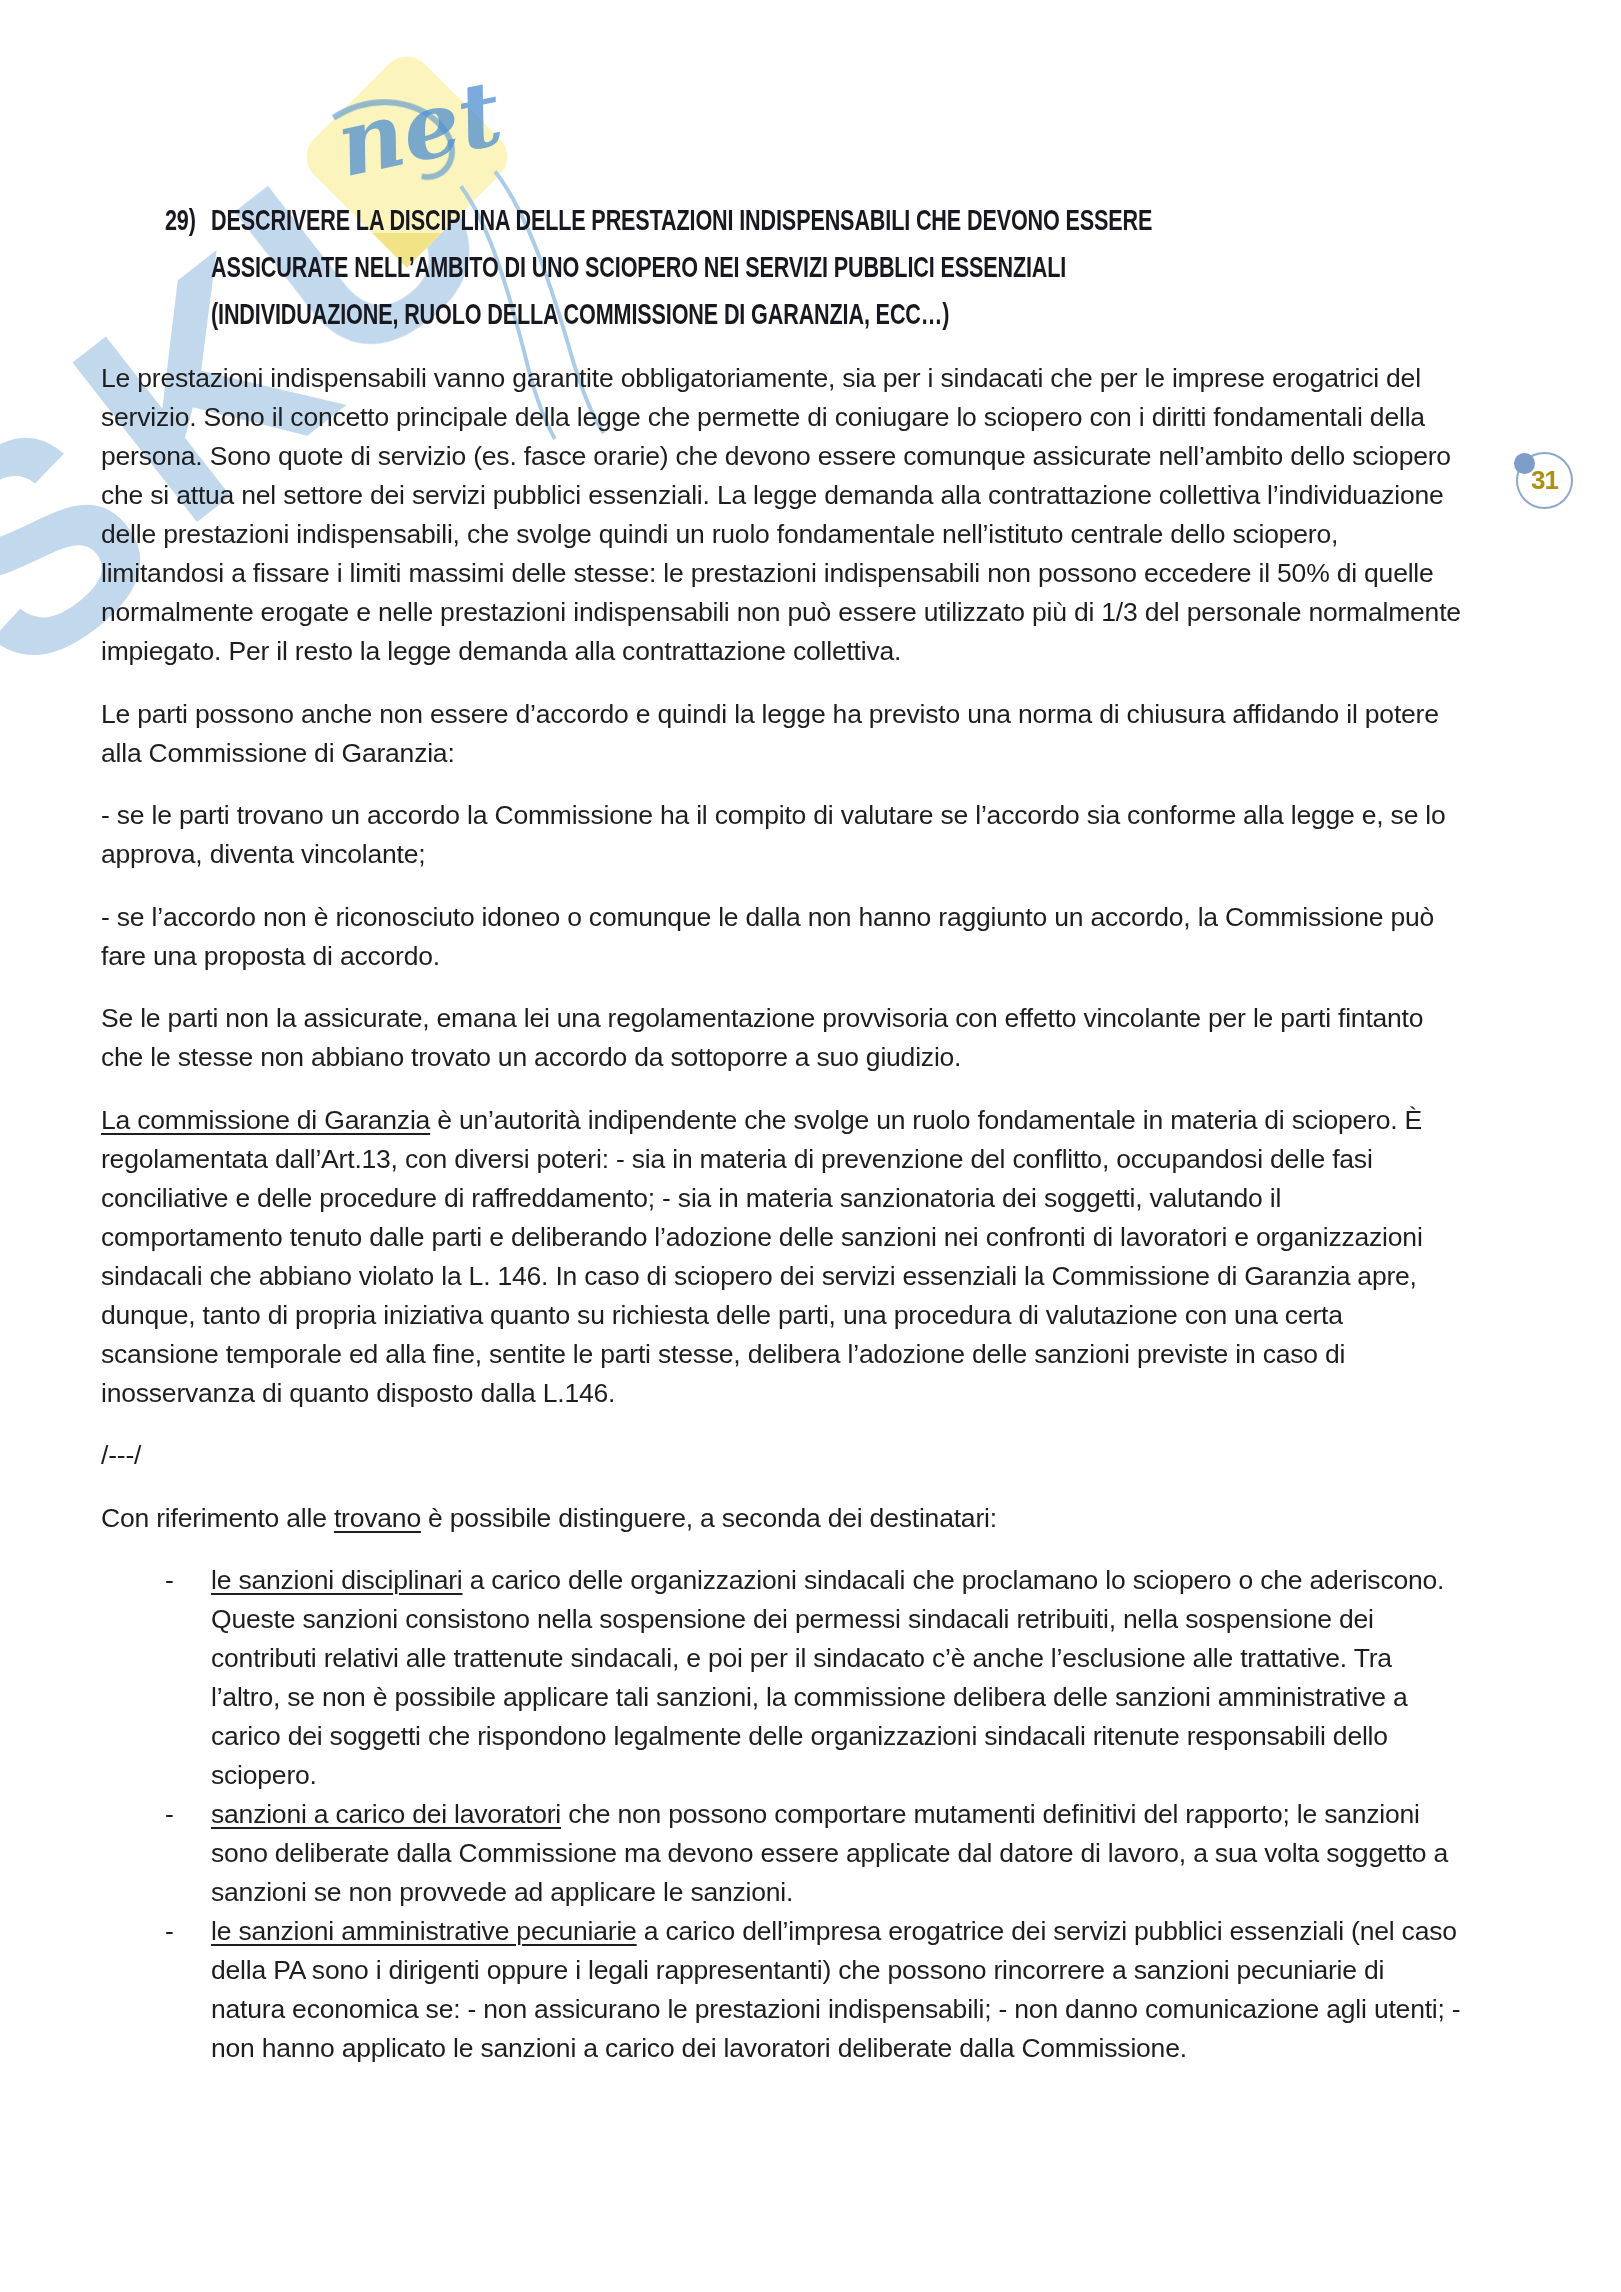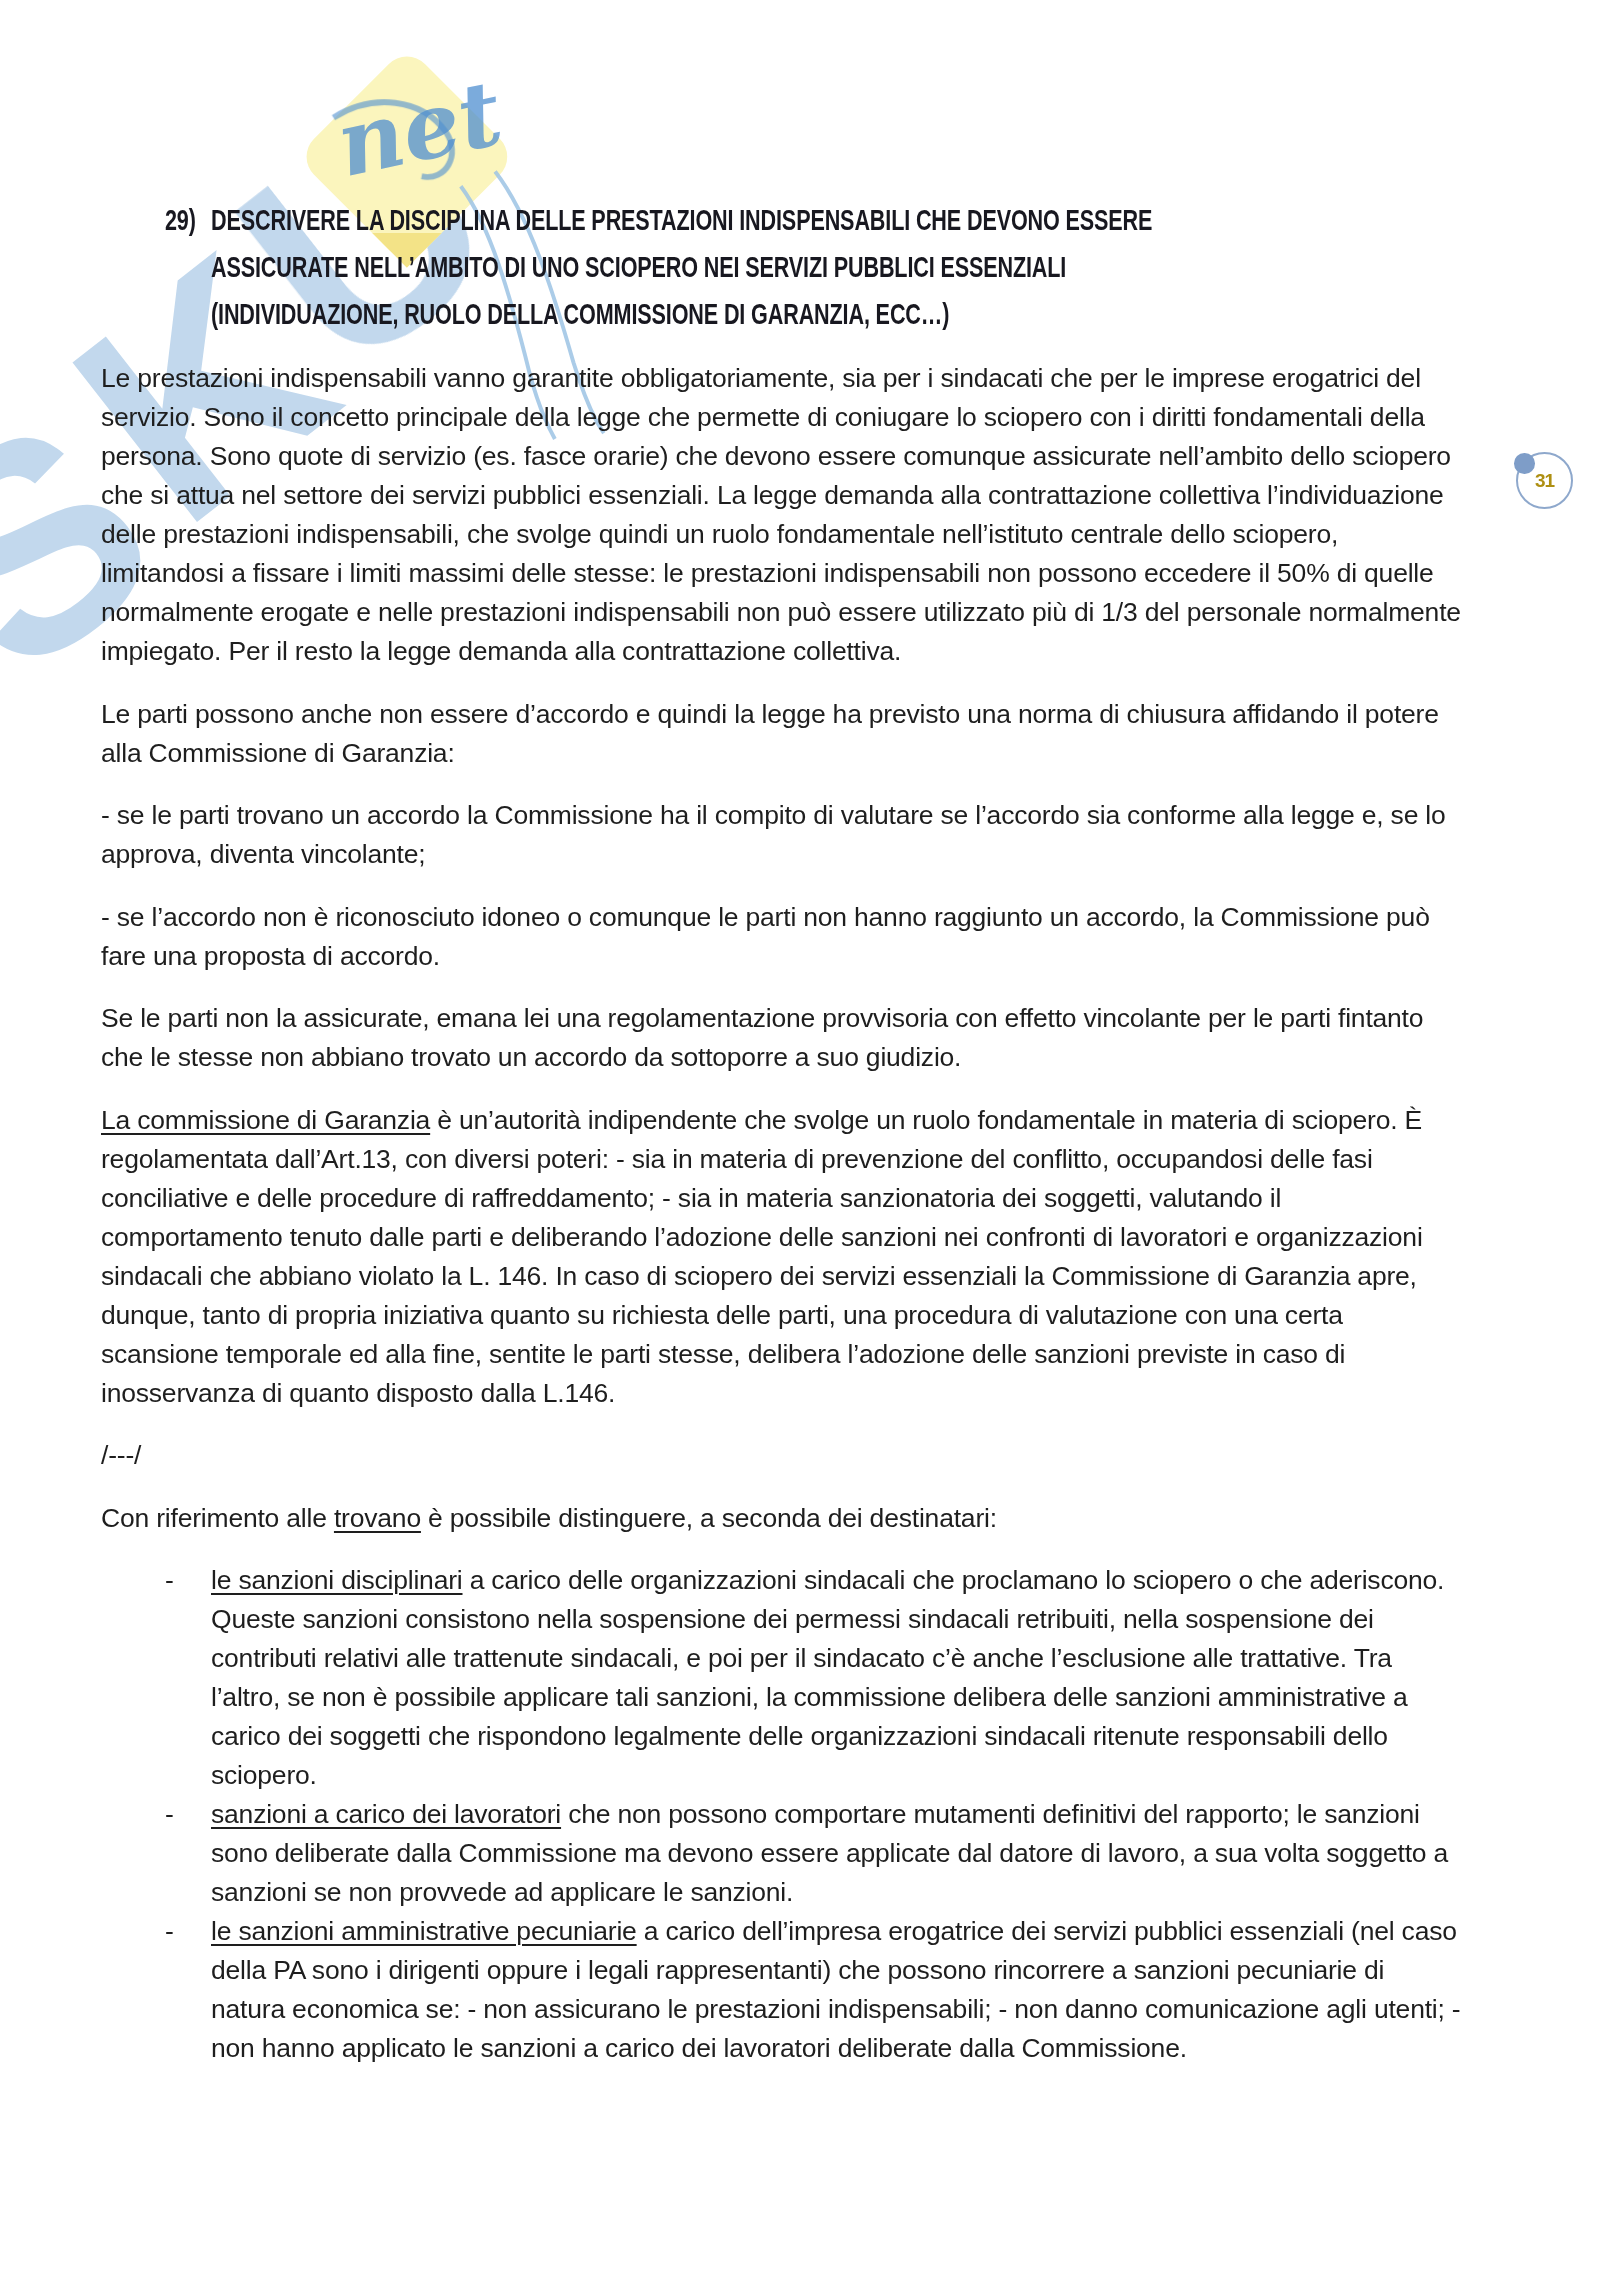--- a/index.html
+++ b/index.html
@@ -46,21 +46,21 @@
   .dash-item{position:relative;padding-left:110px;}
   .dash-item .dash{position:absolute;left:64px;top:0;}
   
   .badge{
     position:absolute;left:1516px;top:452px;width:57px;height:57px;
     border:2.9px solid #8ea8cc;border-radius:50%;
     box-sizing:border-box;
     display:flex;align-items:center;justify-content:center;
   }
   .badge .num{
-    font-weight:bold;font-size:19px;color:#ae8f12;
+    font-weight:bold;font-size:26px;color:#ae8f12;
     letter-spacing:-1px;
   }
   .badge .dot{
     position:absolute;left:-3.9px;top:-1px;width:20.6px;height:20.6px;
     background:#7e9dc8;border-radius:50%;
   }
 </style>
 </head>
 <body>
 
@@ -97,21 +97,21 @@
       <div class="h-line"><span class="h-scale">ASSICURATE NELL’AMBITO DI UNO SCIOPERO NEI SERVIZI PUBBLICI ESSENZIALI</span></div>
       <div class="h-line"><span class="h-scale">(INDIVIDUAZIONE, RUOLO DELLA COMMISSIONE DI GARANZIA, ECC…)</span></div>
     </div>
 
     <p class="para">Le prestazioni indispensabili vanno garantite obbligatoriamente, sia per i sindacati che per le imprese erogatrici del servizio. Sono il concetto principale della legge che permette di coniugare lo sciopero con i diritti fondamentali della persona. Sono quote di servizio (es. fasce orarie) che devono essere comunque assicurate nell’ambito dello sciopero che si attua nel settore dei servizi pubblici essenziali. La legge demanda alla contrattazione collettiva l’individuazione delle prestazioni indispensabili, che svolge quindi un ruolo fondamentale nell’istituto centrale dello sciopero, limitandosi a fissare i limiti massimi delle stesse: le prestazioni indispensabili non possono eccedere il 50% di quelle normalmente erogate e nelle prestazioni indispensabili non può essere utilizzato più di 1/3 del personale normalmente impiegato. Per il resto la legge demanda alla contrattazione collettiva.</p>
 
     <p class="para">Le parti possono anche non essere d’accordo e quindi la legge ha previsto una norma di chiusura affidando il potere alla Commissione di Garanzia:</p>
 
     <p class="para">- se le parti trovano un accordo la Commissione ha il compito di valutare se l’accordo sia conforme alla legge e, se lo approva, diventa vincolante;</p>
 
-    <p class="para">- se l’accordo non è riconosciuto idoneo o comunque le parti non hanno raggiunto un accordo, la Commissione può fare una proposta di accordo.</p>
+    <p class="para">- se l’accordo non è riconosciuto idoneo o comunque le dalla non hanno raggiunto un accordo, la Commissione può fare una proposta di accordo.</p>
 
     <p class="para">Se le parti non la assicurate, emana lei una regolamentazione provvisoria con effetto vincolante per le parti fintanto che le stesse non abbiano trovato un accordo da sottoporre a suo giudizio.</p>
 
     <p class="para"><span class="u">La commissione di Garanzia</span><span> è un’autorità indipendente che svolge un ruolo fondamentale in materia di sciopero. È regolamentata dall’Art.13, con diversi poteri: - sia in materia di prevenzione del conflitto, occupandosi delle fasi conciliative e delle procedure di raffreddamento; - sia in materia sanzionatoria dei soggetti, valutando il comportamento tenuto dalle parti e deliberando l’adozione delle sanzioni nei confronti di lavoratori e organizzazioni sindacali che abbiano violato la L. 146. In caso di sciopero dei servizi essenziali la Commissione di Garanzia apre, dunque, tanto di propria iniziativa quanto su richiesta delle parti, una procedura di valutazione con una certa scansione temporale ed alla fine, sentite le parti stesse, delibera l’adozione delle sanzioni previste in caso di inosservanza di quanto disposto dalla L.146.</span></p>
 
     <p class="sep">/---/</p>
 
     <p class="para"><span>Con riferimento alle </span><span class="u">trovano</span><span> è possibile distinguere, a seconda dei destinatari:</span></p>
 
     <ul class="dash-list">

